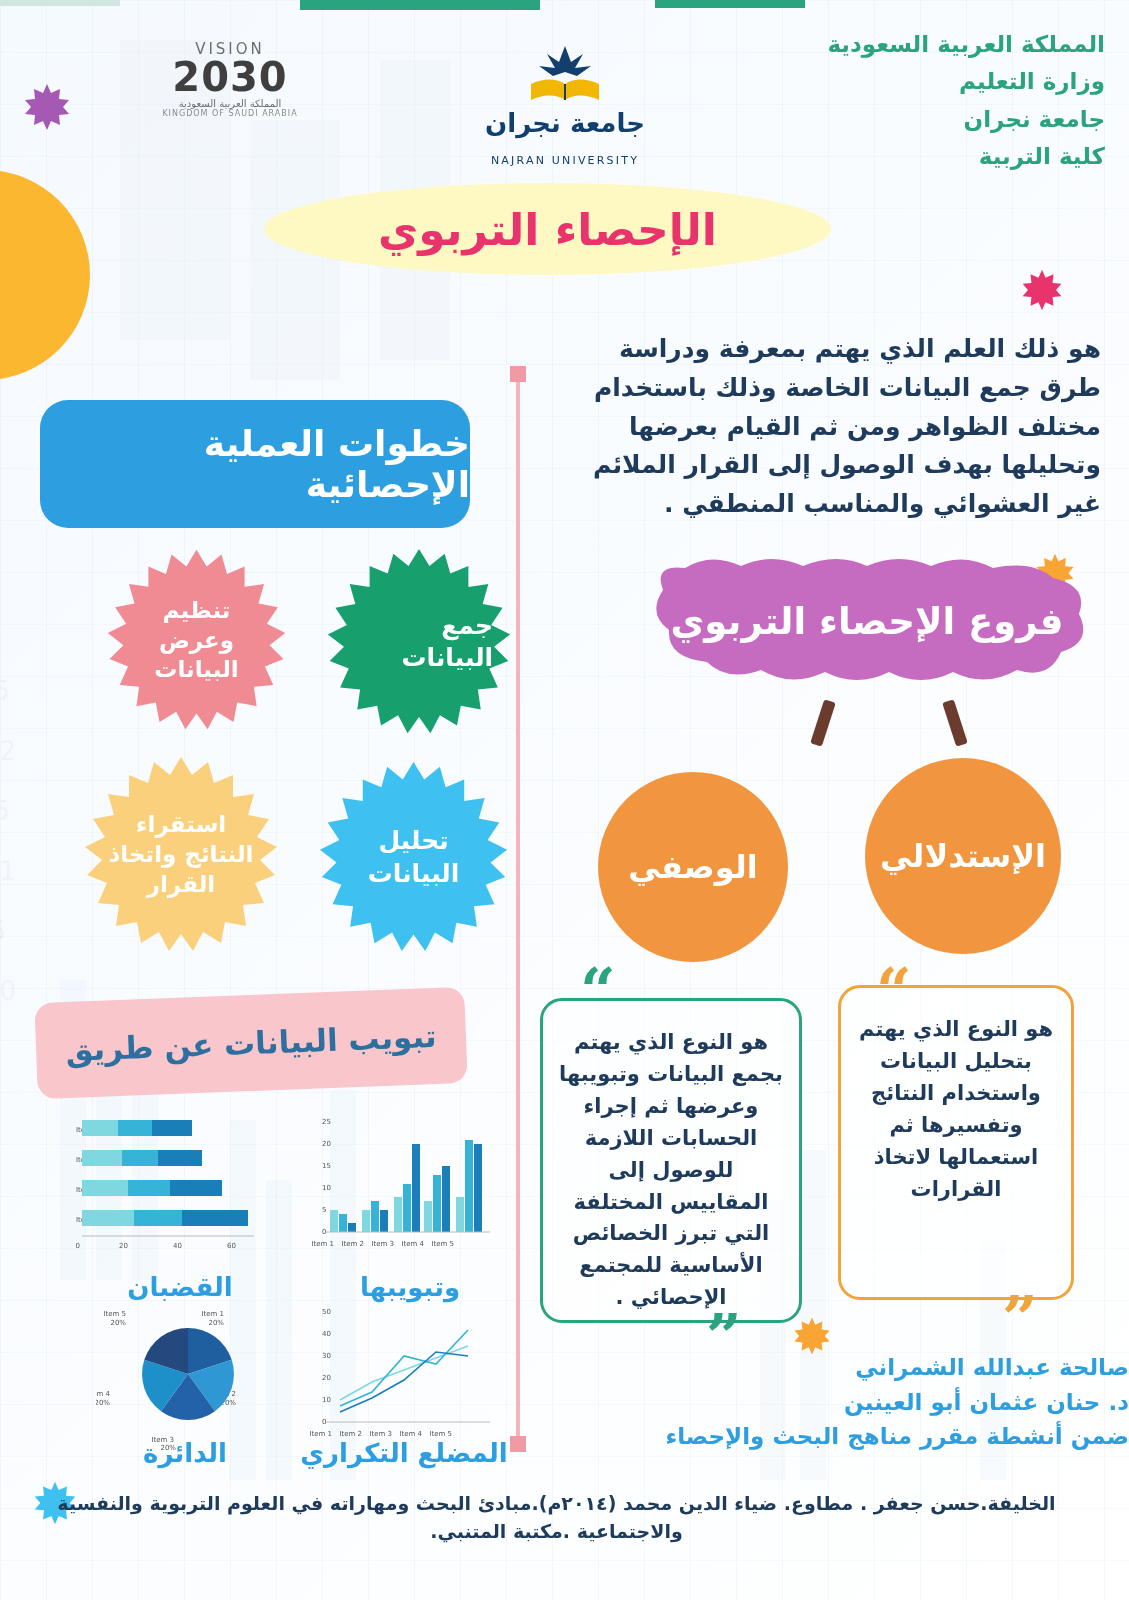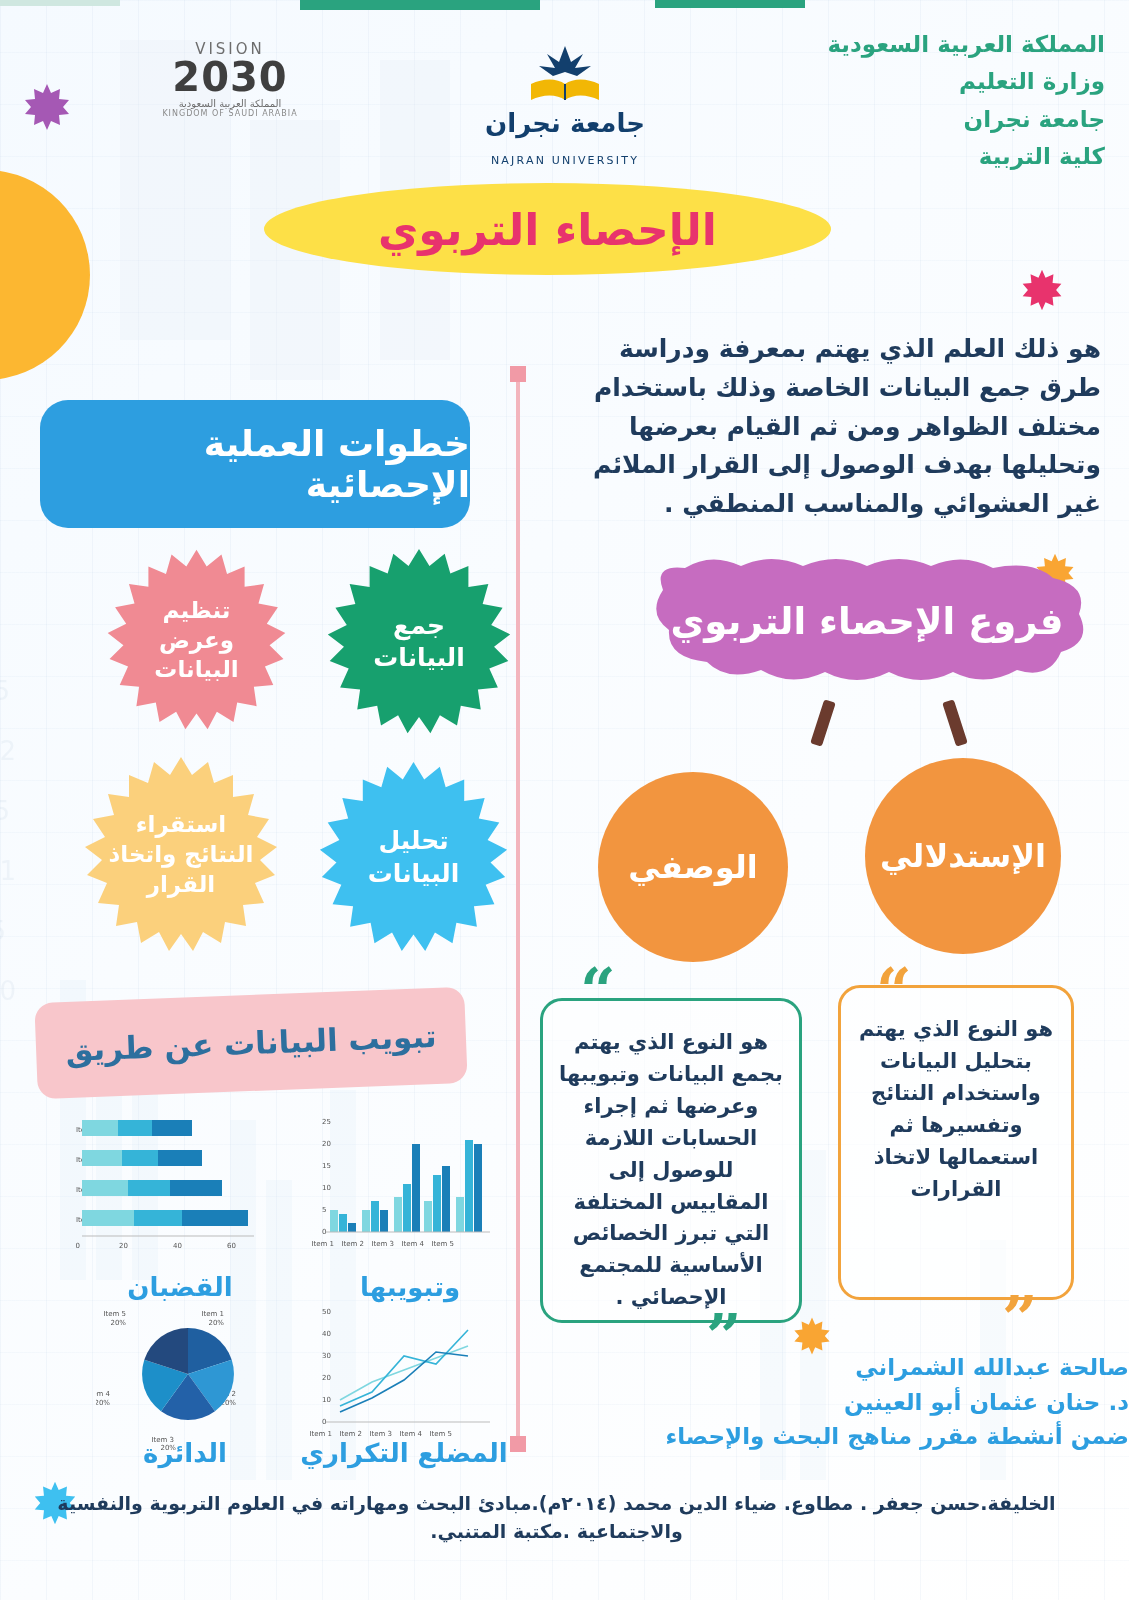--- a/index.html
+++ b/index.html
@@ -51,21 +51,21 @@
   .vision .v4{font-size:8px;color:#8a8a8a;letter-spacing:1px;}
   .nu-logo{
     position:absolute;left:470px;top:44px;width:190px;text-align:center;
   }
   .nu-logo .ar{font-size:26px;font-weight:bold;color:#123f6d;line-height:1;}
   .nu-logo .en{font-size:11px;letter-spacing:2.2px;color:#123f6d;margin-top:18px;}
 
   
   .title-ellipse{
     position:absolute;left:264px;top:183px;width:567px;height:92px;
-    background:#fde047;border-radius:50%/50%;
+    background:#fef9c3;border-radius:50%/50%;
     display:flex;align-items:center;justify-content:center;
   }
   .title-ellipse span{
     color:#e8336d;font-size:44px;font-weight:bold;letter-spacing:1px;
   }
 
   
   .intro{
     position:absolute;right:28px;top:330px;width:540px;
     text-align:right;direction:rtl;color:#1f3b5c;
@@ -234,21 +234,21 @@
   <div class="intro">هو ذلك العلم الذي يهتم بمعرفة ودراسة طرق جمع البيانات الخاصة وذلك باستخدام مختلف الظواهر ومن ثم القيام بعرضها وتحليلها بهدف الوصول إلى القرار الملائم غير العشوائي والمناسب المنطقي .</div>
 
   <div class="vline"></div>
   <div class="vline-dot" style="left:510px;top:366px;"></div>
   <div class="vline-dot" style="left:510px;top:1436px;"></div>
 
   <div class="steps-head">
     <span>خطوات العملية الإحصائية</span>
   </div>
 
-  <div class="badge" style="left:324px;top:547px;width:190px;height:190px;font-size:25px;">
+  <div class="badge" style="left:324px;top:547px;width:190px;height:190px;font-size:25px;text-align:right;">
     <svg viewBox="0 0 200 200">
       <path d="M100 2 L111 20 L127 7 L133 28 L152 20 L152 42 L173 39 L167 60 L188 64 L176 82 L196 92 L179 105 L194 120 L174 128 L183 148 L162 150 L165 171 L144 167 L140 188 L122 177 L112 196 L100 179 L88 196 L78 177 L60 188 L56 167 L35 171 L38 150 L17 148 L26 128 L6 120 L21 105 L4 92 L24 82 L12 64 L33 60 L27 39 L48 42 L48 20 L67 28 L73 7 L89 20 Z" fill="#17a06e"></path>
     </svg>
     <div class="lbl">جمع البيانات</div>
   </div>
 
   <div class="badge" style="left:104px;top:548px;width:185px;height:185px;font-size:23px;">
     <svg viewBox="0 0 200 200">
       <path d="M100 2 L111 20 L127 7 L133 28 L152 20 L152 42 L173 39 L167 60 L188 64 L176 82 L196 92 L179 105 L194 120 L174 128 L183 148 L162 150 L165 171 L144 167 L140 188 L122 177 L112 196 L100 179 L88 196 L78 177 L60 188 L56 167 L35 171 L38 150 L17 148 L26 128 L6 120 L21 105 L4 92 L24 82 L12 64 L33 60 L27 39 L48 42 L48 20 L67 28 L73 7 L89 20 Z" fill="#f08a93"></path>
     </svg>

